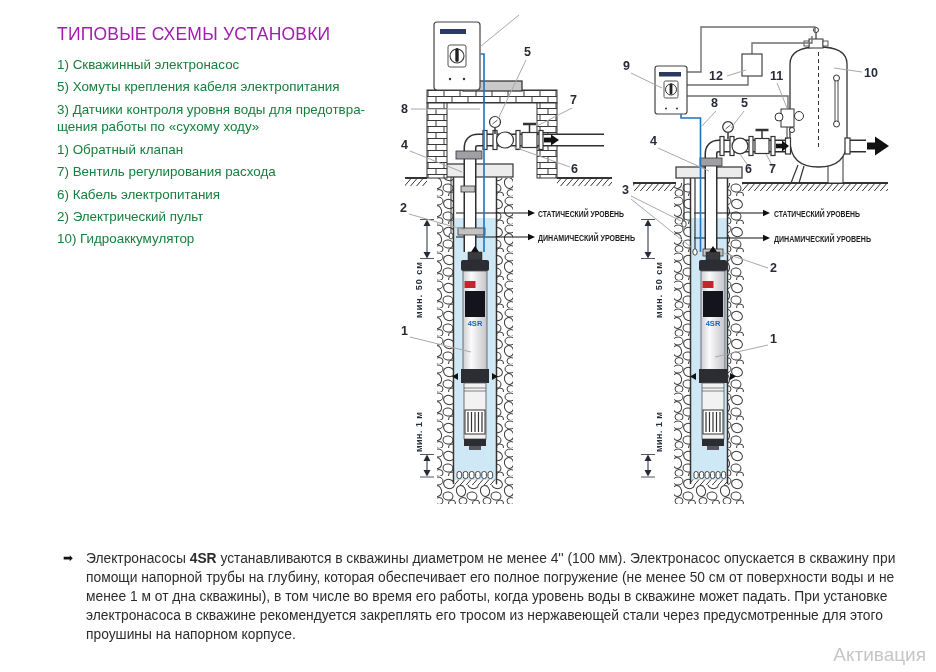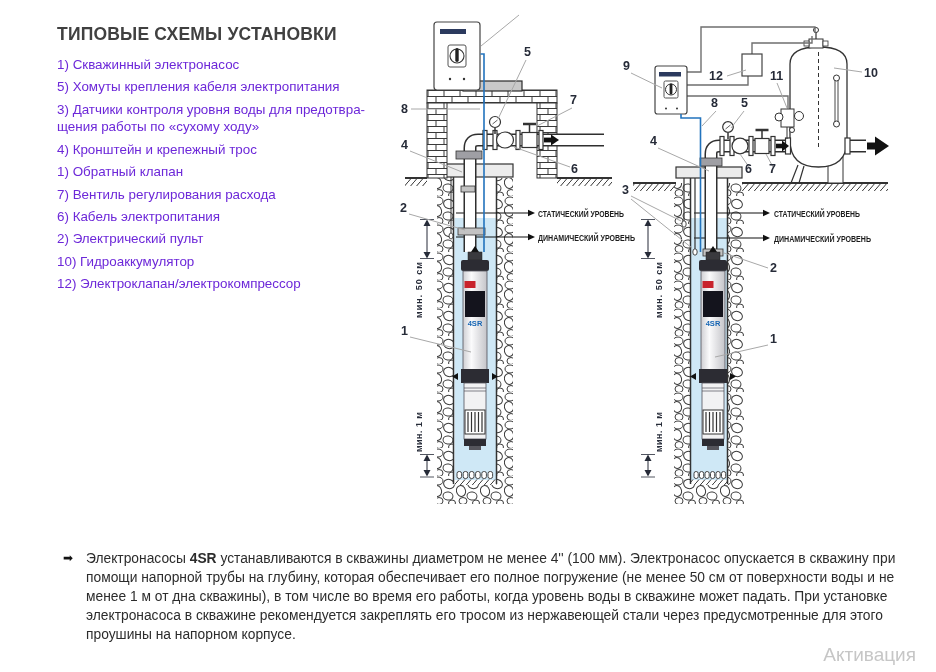--- a/index.html
+++ b/index.html
@@ -1,53 +1,51 @@
 <!DOCTYPE html>
 <html><head>
 <meta charset="utf-8">
 <style>
   html,body{margin:0;padding:0;background:#ffffff;}
   .page{position:relative;width:936px;height:672px;background:#fff;overflow:hidden;
         font-family:"Liberation Sans",sans-serif;}
-  .page-title{position:absolute;left:57px;top:24px;font-size:17.5px;font-weight:bold;
-        color:#404040;letter-spacing:.2px;}
-  .legend{position:absolute;left:57px;top:56px;width:322px;font-size:13.4px;color:#6d28d9;}
+  .page-title{position:absolute;left:57px;top:24px;font-size:17.5px;font-weight:normal;
+        color:#a21caf;letter-spacing:.2px;}
+  .legend{position:absolute;left:57px;top:56px;width:322px;font-size:13.4px;color:#15803d;}
   .legend-item{margin-bottom:5px;line-height:1.3;}
   .note{position:absolute;left:63px;top:549px;width:845px;font-size:13.8px;line-height:19px;
         color:#2c2c2c;padding-left:23px;box-sizing:border-box;}
   .note-bullet{position:absolute;left:0;top:0;font-size:12px;color:#111;}
   .note-model{font-weight:bold;}
-  .watermark{position:absolute;right:20px;top:644px;font-size:19px;color:#c6c6c6;}
+  .watermark{position:absolute;right:10px;top:644px;font-size:19px;color:#c6c6c6;}
   svg.diagram{position:absolute;left:390px;top:8px;}
   svg text{font-family:"Liberation Sans",sans-serif;}
   .callout{font-size:12.5px;font-weight:bold;fill:#262b38;}
   .lvl{font-size:9px;font-weight:bold;fill:#1c1c1c;}
   .dim{font-size:9px;font-weight:bold;fill:#262b38;}
   .pumptxt{font-size:7.5px;font-weight:bold;fill:#1565b4;}
   .leader{stroke:#a8a8a8;stroke-width:1;fill:none;}
   .wire{stroke:#6f6f6f;stroke-width:1.4;fill:none;}
 </style>
 </head>
 <body>
 
 <div class="page">
 
   <div class="page-title">ТИПОВЫЕ СХЕМЫ УСТАНОВКИ</div>
 
   <div class="legend">
     <div class="legend-item">1) Скважинный электронасос</div>
     <div class="legend-item">5) Хомуты крепления кабеля электропитания</div>
     <div class="legend-item">3) Датчики контроля уровня воды для предотвра-щения работы по «сухому ходу»</div>
-    <div class="legend-item">4) Кронштейн и крепежный трос</div>
     <div class="legend-item">1) Обратный клапан</div>
     <div class="legend-item">7) Вентиль регулирования расхода</div>
     <div class="legend-item">6) Кабель электропитания</div>
     <div class="legend-item">2) Электрический пульт</div>
     <div class="legend-item">10) Гидроаккумулятор</div>
-    <div class="legend-item">12) Электроклапан/электрокомпрессор</div>
   </div>
 
   <svg class="diagram" width="546" height="512" viewBox="390 8 546 512">
     <defs>
       <pattern id="bricks" width="16" height="12" patternUnits="userSpaceOnUse">
         <rect width="16" height="12" fill="#fff"></rect>
         <path d="M0 0.5 H16 M0 6.5 H16 M4 0 V6 M12 6 V12" stroke="#3a3a3a" stroke-width="1" fill="none"></path>
       </pattern>
       <pattern id="stones" width="24" height="28" patternUnits="userSpaceOnUse">
         <rect width="24" height="28" fill="#fff"></rect>

